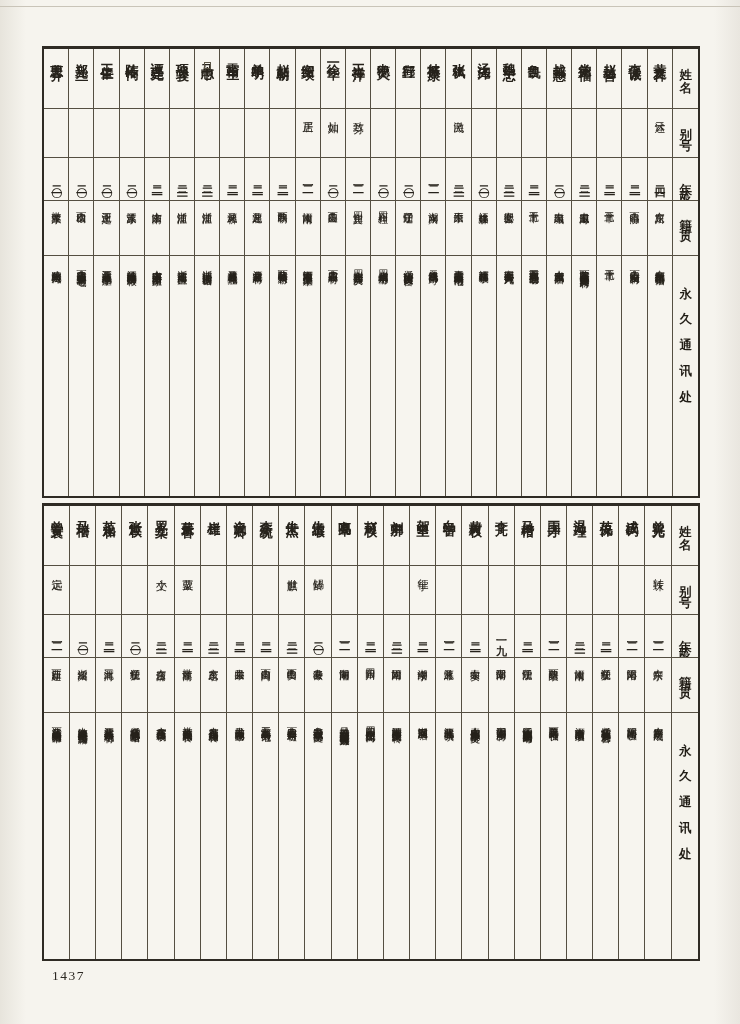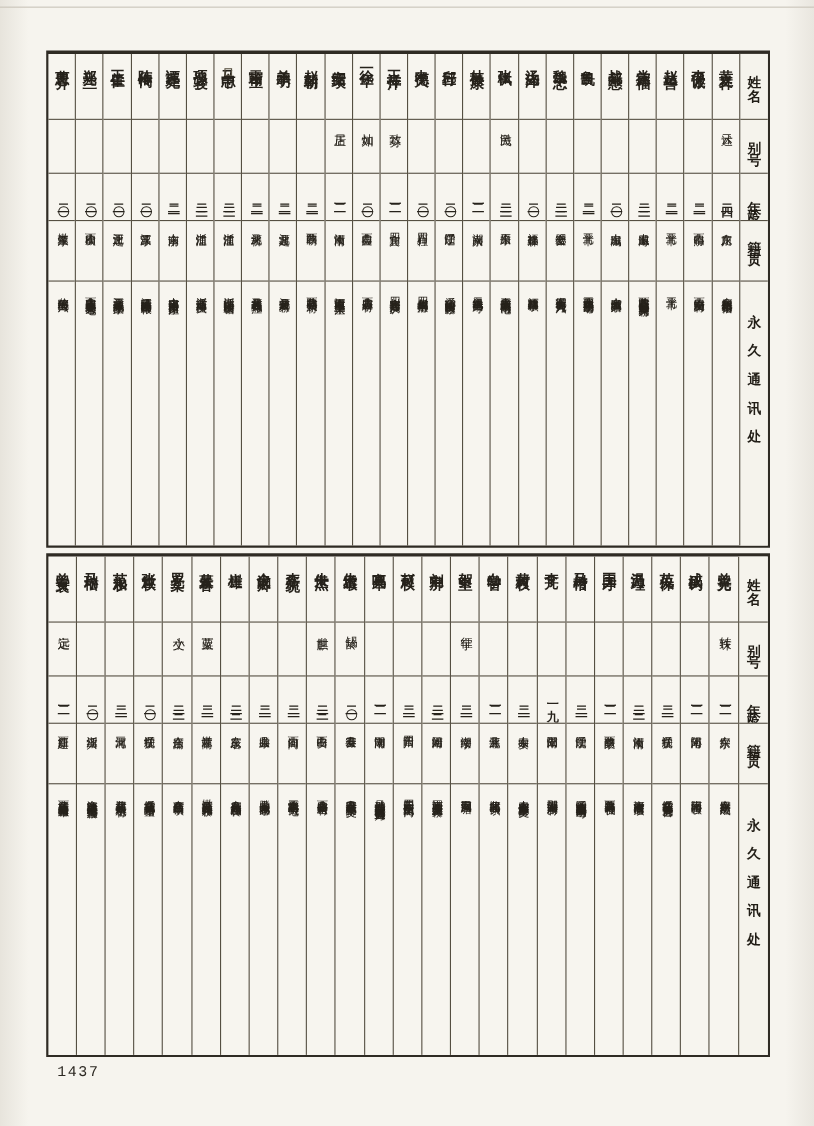--- a/index.html
+++ b/index.html
@@ -51,21 +51,21 @@
   .hl-alias{letter-spacing:11px;padding-top:5px;}
   .hl-age{letter-spacing:6px;}
   .hl-native{letter-spacing:10px;padding-top:5px;}
   .hl-address{letter-spacing:26px;padding-top:14px;}
   .note-box{
     display:inline-block;width:7px;height:7px;margin-top:3px;
     border:1px solid #5a5445;box-sizing:border-box;
   }
   .page-number{
     position:absolute;left:52px;top:968px;
-    font-size:13.5px;letter-spacing:1.5px;color:#2c2822;font-family:Liberation Mono, monospace;
+    font-size:13.5px;letter-spacing:1.5px;color:#2c2822;
   }
 </style>
 </head>
 <body>
 
 <div class="scan-page">
   <div class="table-wrap">
     <section class="roster-table" id="table-top">
         <div class="col header-col">
           <div class="cell c-name">

